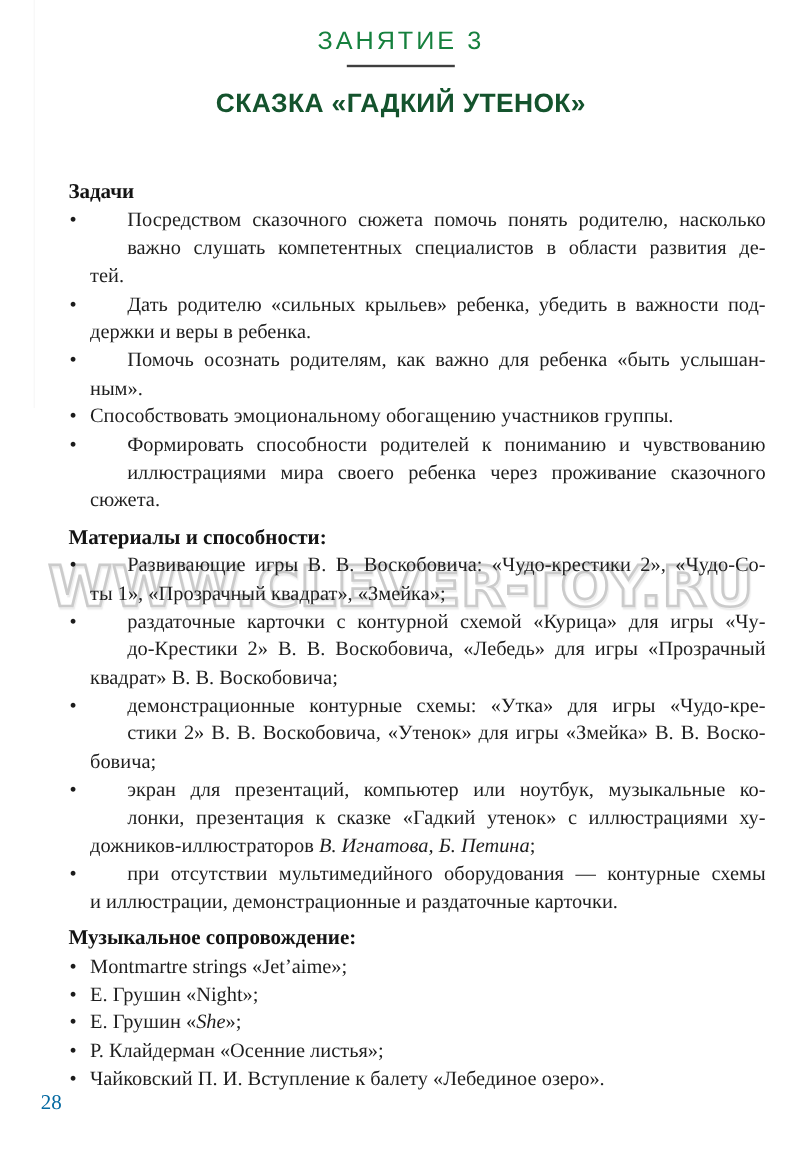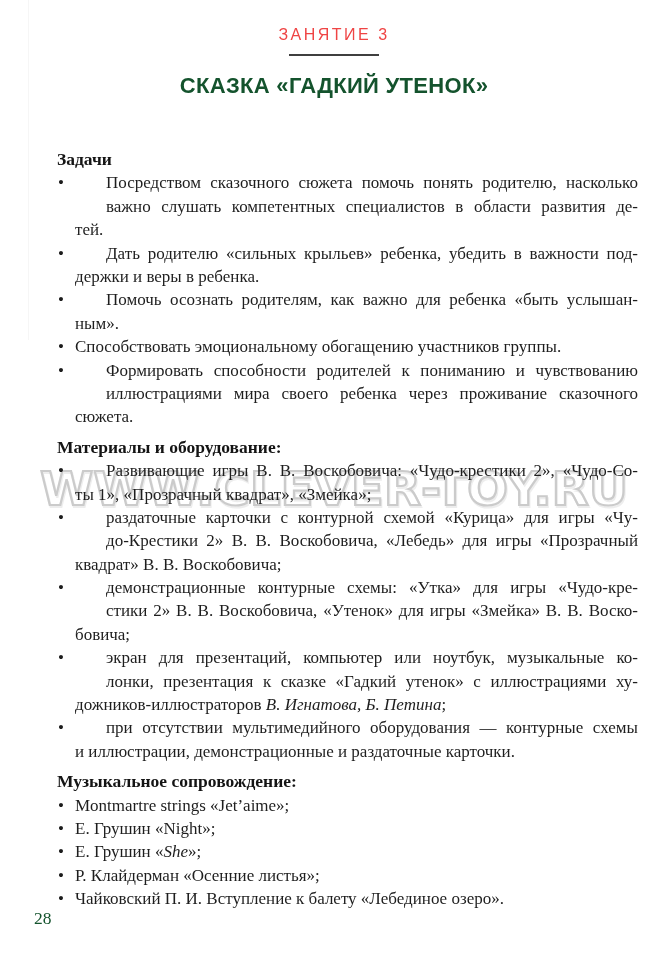--- a/index.html
+++ b/index.html
@@ -16,24 +16,24 @@
   
   .scan-edge {
     position: absolute;
     left: 28px; top: 0;
     width: 1px; height: 340px;
     background: rgba(0,0,0,0.035);
   }
   .header { padding-top: 25px; text-align: center; }
   .kicker {
     font-family: "Liberation Sans", sans-serif;
-    font-size: 16px;
+    font-size: 21px;
     font-weight: 500;
     letter-spacing: 2.5px;
-    color: #ef4444;
+    color: #15803d;
     line-height: 20px;
   }
   .rule {
     width: 90px; height: 2px;
     background: #3f3f3f;
     margin: 9px auto 0;
   }
   .title {
     margin: 17px 0 0;
     font-family: "Liberation Sans", sans-serif;
@@ -93,21 +93,21 @@
     font-family: "DejaVu Sans", sans-serif;
     font-weight: bold;
     fill: rgba(255,255,255,0.0);
     stroke: #cbcbcb;
     stroke-width: 2.2px;
   }
   .pagenum {
     position: absolute;
     left: 34px; top: 907px;
     font-size: 17.5px;
-    color: #14532d;
+    color: #0369a1;
     line-height: 22px;
   }
 </style>
 </head>
 <body>
 
 <div class="page">
   <div class="scan-edge"></div>
 
   <header class="header">
@@ -142,21 +142,21 @@
           </li>
           <li class="bitem">
             <span class="bullet">•</span>
             <div class="line just">Формировать способности родителей к пониманию и чувствованию</div>
             <div class="line just">иллюстрациями мира своего ребенка через проживание сказочного</div>
             <div class="line">сюжета.</div>
           </li>
         </ul>
       </section>
       <section class="sec">
-        <h2 class="sec-heading">Материалы и оборудование:</h2>
+        <h2 class="sec-heading">Материалы и способности:</h2>
         <ul class="blist">
           <li class="bitem">
             <span class="bullet">•</span>
             <div class="line just">Развивающие игры В. В. Воскобовича: «Чудо-крестики 2», «Чудо-Со-</div>
             <div class="line">ты 1», «Прозрачный квадрат», «Змейка»;</div>
           </li>
           <li class="bitem">
             <span class="bullet">•</span>
             <div class="line just">раздаточные карточки с контурной схемой «Курица» для игры «Чу-</div>
             <div class="line just">до-Крестики 2» В. В. Воскобовича, «Лебедь» для игры «Прозрачный</div>

